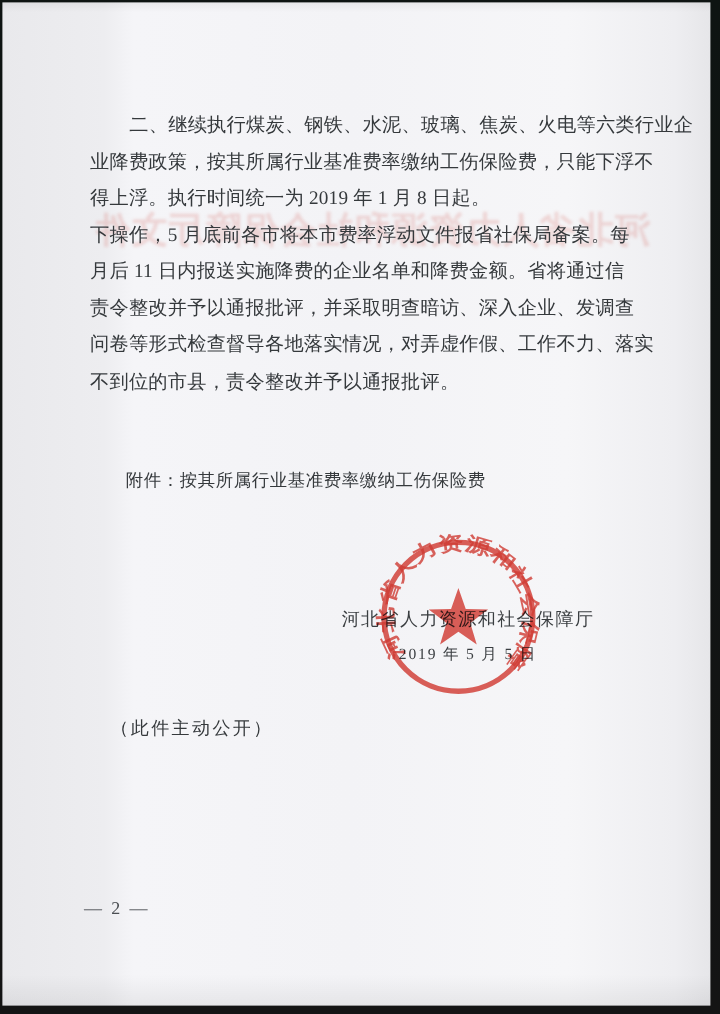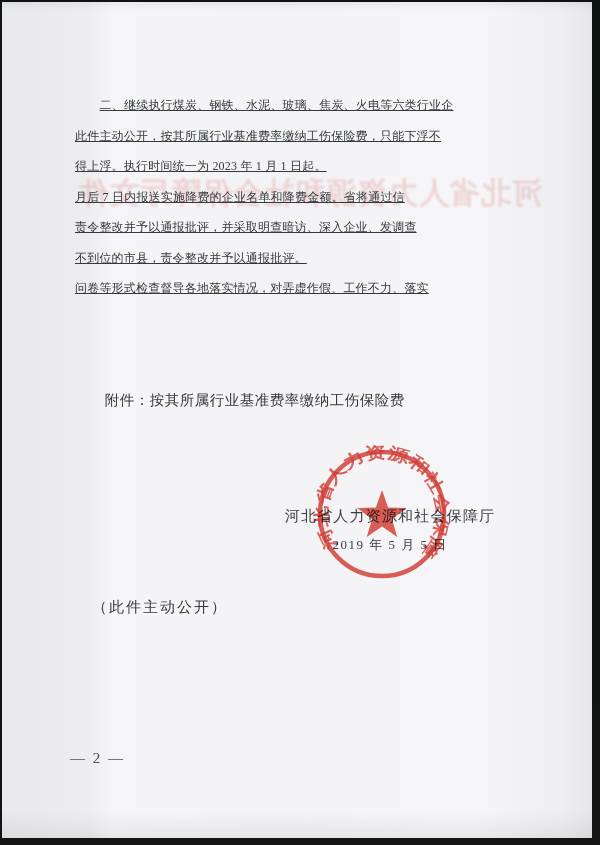--- a/index.html
+++ b/index.html
@@ -20,23 +20,22 @@
   .bleed{
     position:absolute;left:78px;top:167px;width:462px;height:48px;
     transform:scaleX(-1);
     font-weight:700;font-size:30px;line-height:48px;letter-spacing:1px;
     color:rgba(197,38,27,0.16);
     filter:blur(1.3px);
     white-space:nowrap;overflow:hidden;
   }
   .bodytext{
     position:absolute;left:73px;top:88px;width:470px;
-    font-size:12px;line-height:30.5px;letter-spacing:0.2px;
+    font-size:16px;line-height:30.5px;letter-spacing:0.2px;
     color:#35393c;
-    text-decoration:underline;
   }
   .line{white-space:nowrap;}
   .ind{text-indent:2.05em;}
   .attach{
     position:absolute;left:73px;top:389px;width:470px;
     font-size:14.5px;letter-spacing:0.5px;color:#35393c;
     text-indent:2.05em;white-space:nowrap;
   }
   .sigblock{
     position:absolute;left:268px;top:505px;width:240px;
@@ -64,26 +63,27 @@
 </head>
 <body>
 
 <div class="scan">
   <div class="paper">
 
     <div class="bleed">河北省人力资源和社会保障厅文件</div>
 
     <div class="bodytext">
       <div class="line ind">二、继续执行煤炭、钢铁、水泥、玻璃、焦炭、火电等六类行业企</div>
-      <div class="line">此件主动公开，按其所属行业基准费率缴纳工伤保险费，只能下浮不</div>
-      <div class="line">得上浮。执行时间统一为 2023 年 1 月 1 日起。</div>
-      <div class="line">月后 7 日内报送实施降费的企业名单和降费金额。省将通过信</div>
+      <div class="line">业降费政策，按其所属行业基准费率缴纳工伤保险费，只能下浮不</div>
+      <div class="line">得上浮。执行时间统一为 2019 年 1 月 8 日起。</div>
+      <div class="line">下操作，5 月底前各市将本市费率浮动文件报省社保局备案。每</div>
+      <div class="line">月后 11 日内报送实施降费的企业名单和降费金额。省将通过信</div>
       <div class="line">责令整改并予以通报批评，并采取明查暗访、深入企业、发调查</div>
+      <div class="line">问卷等形式检查督导各地落实情况，对弄虚作假、工作不力、落实</div>
       <div class="line">不到位的市县，责令整改并予以通报批评。</div>
-      <div class="line">问卷等形式检查督导各地落实情况，对弄虚作假、工作不力、落实</div>
     </div>
 
     <div class="attach">附件：按其所属行业基准费率缴纳工伤保险费</div>
 
     <div class="sigblock">
       <div class="sig-org">河北省人力资源和社会保障厅</div>
       <div class="sig-date">2019 年 5 月 5 日</div>
     </div>
 
     <svg class="seal" viewBox="0 0 140 140" aria-hidden="true">

